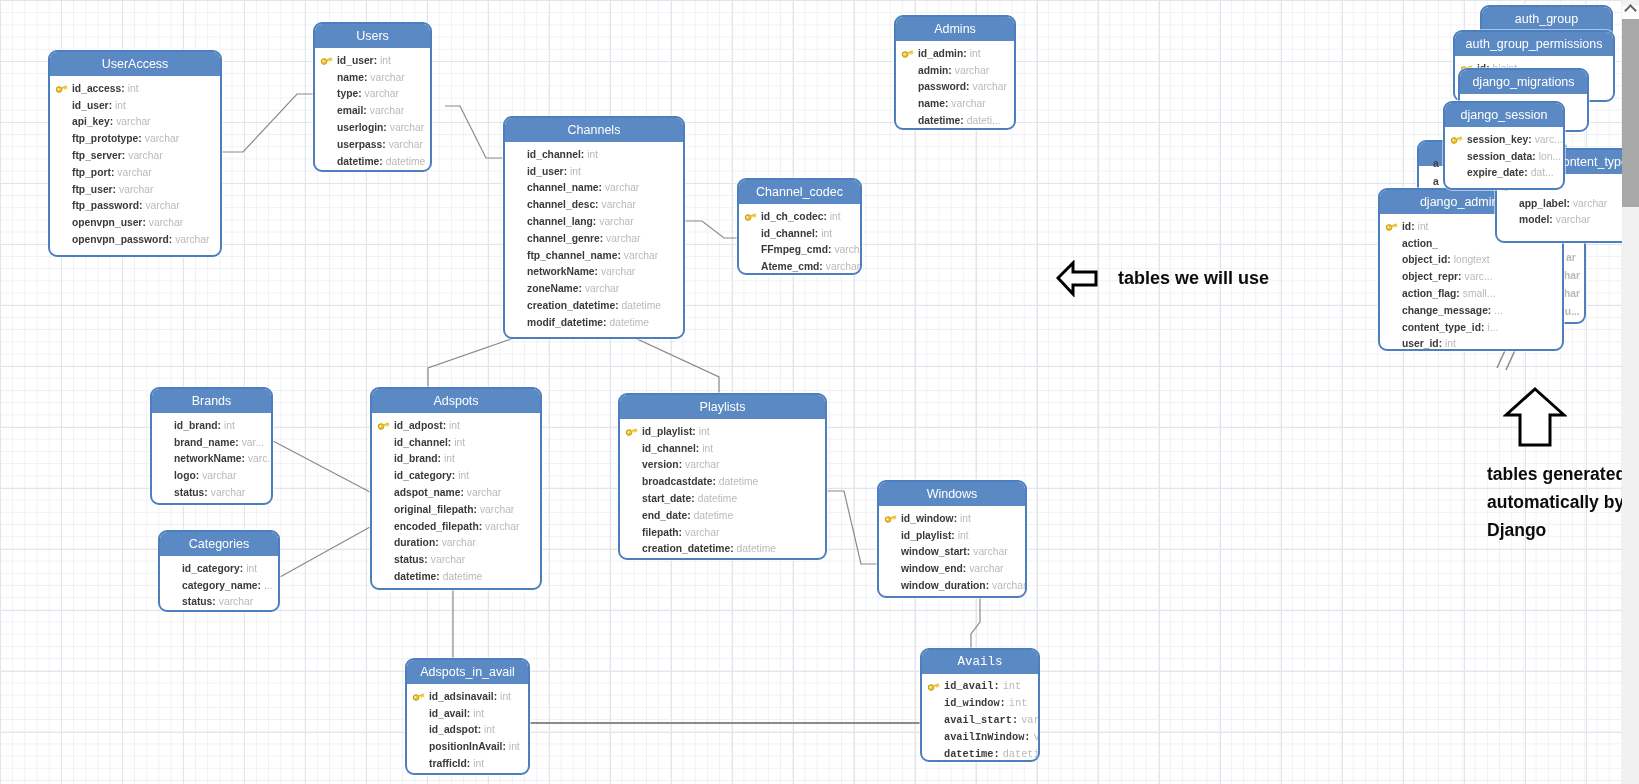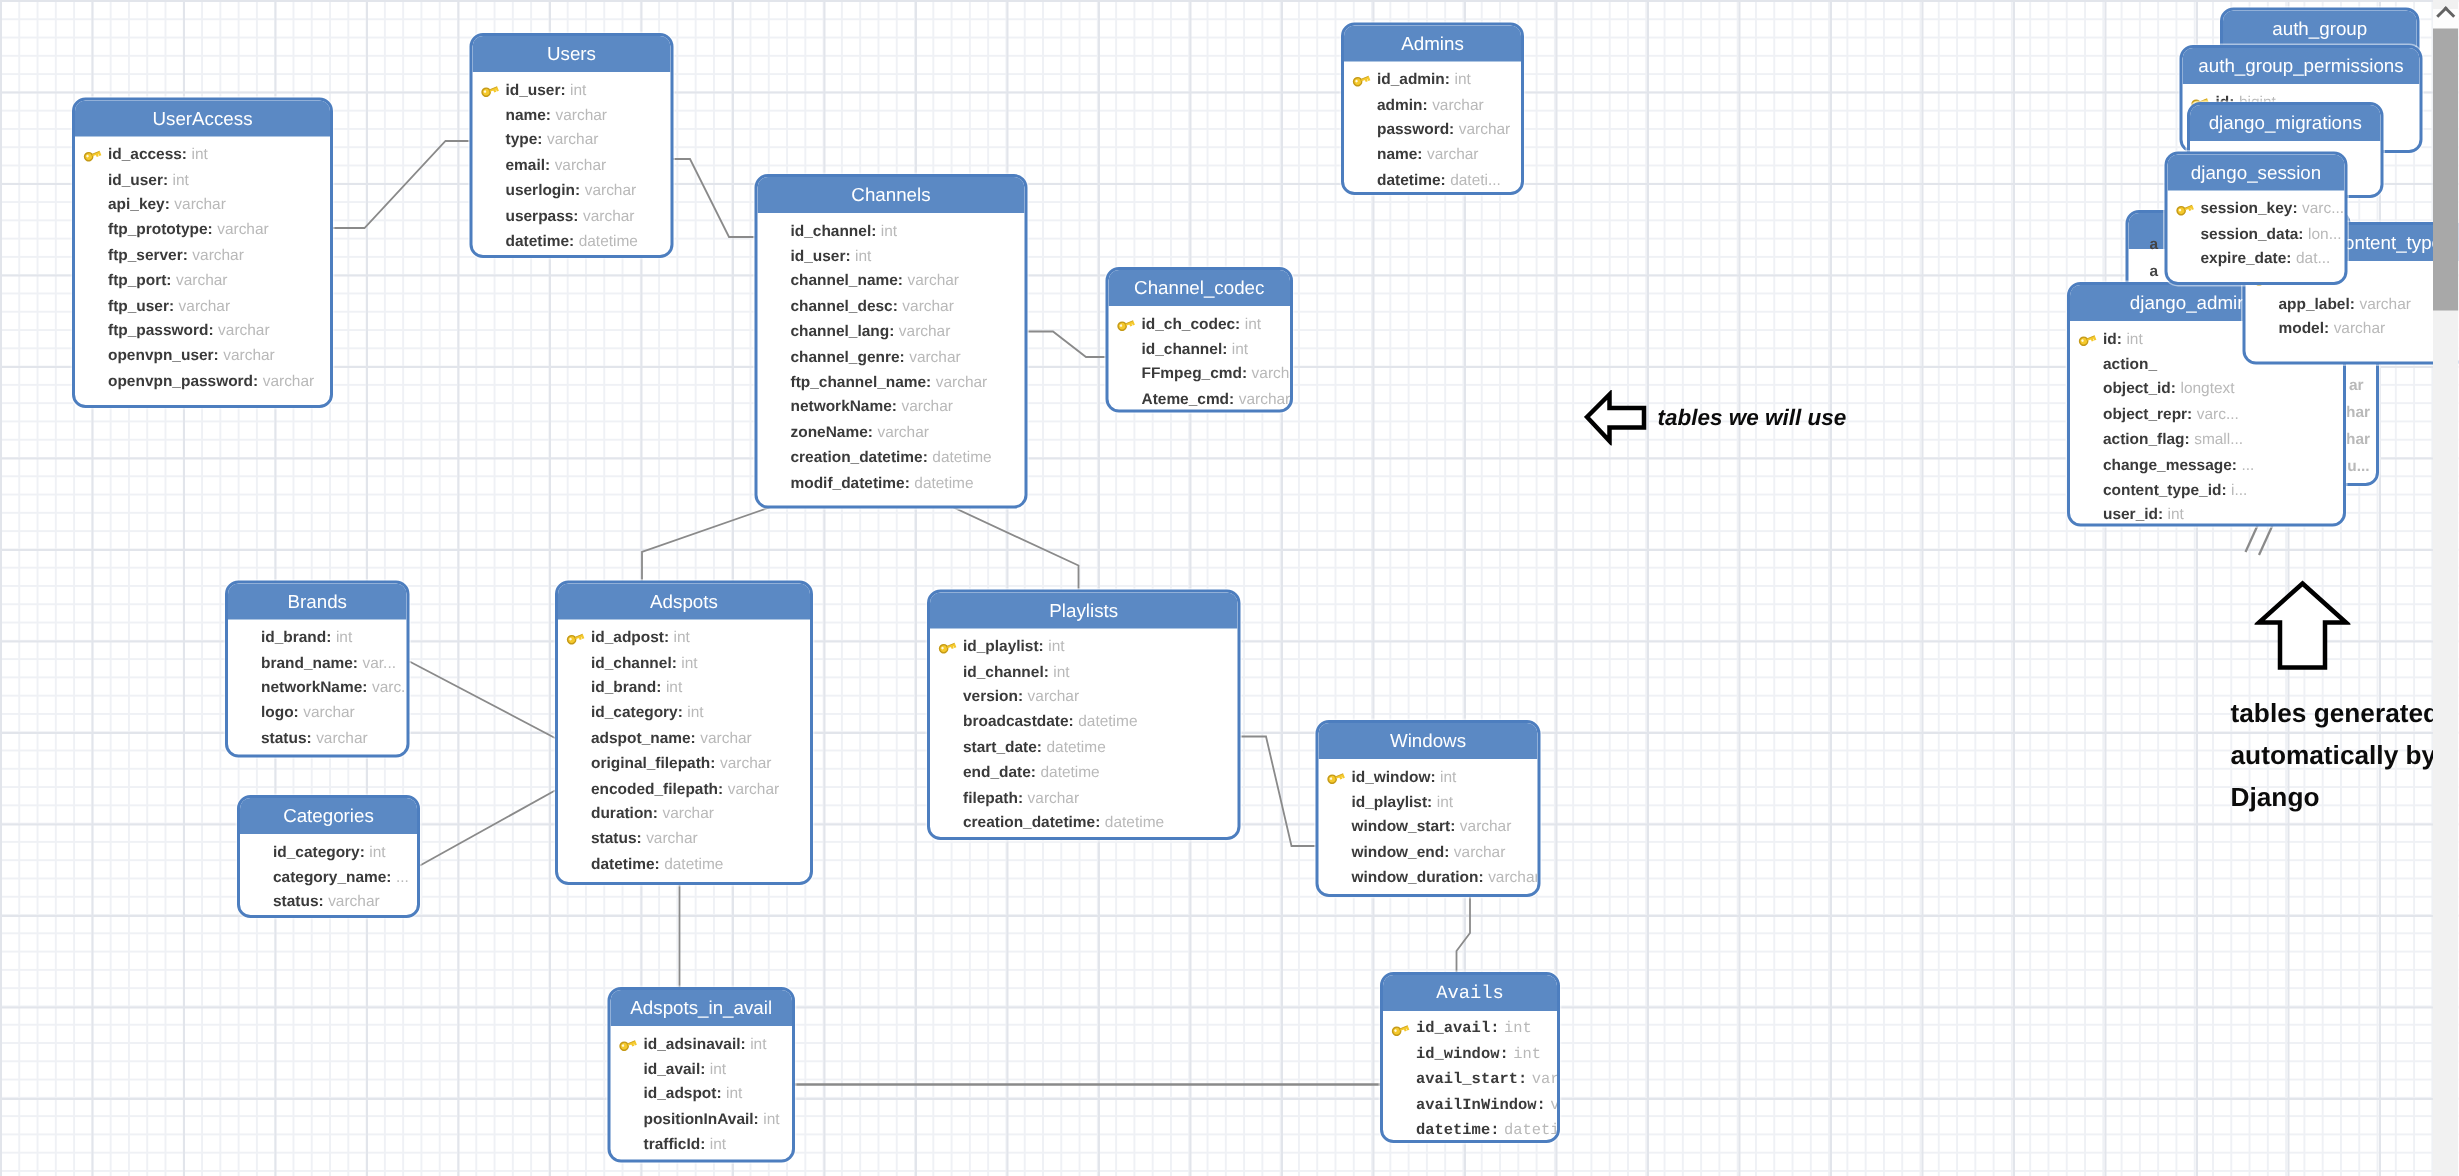--- a/index.html
+++ b/index.html
@@ -26,21 +26,21 @@
   .tbl-body{padding-top:4px;}
   .trow{display:flex;align-items:center;height:16.8px;padding-left:5px;
         font-size:10.3px;white-space:nowrap;}
   .kg{flex:0 0 17px;width:17px;display:flex;align-items:center;}
   .fname{font-weight:700;color:#3a3a3a;}
   .ftype{color:#b9b9b9;margin-left:3px;}
   .frag{position:absolute;font-size:10.3px;font-weight:700;}
   .frag.g{color:#b9b9b9;}
   .frag.d{color:#444;}
   .ann{position:absolute;z-index:30;display:flex;align-items:center;color:#0b0b0b;}
-  .ann-label{font-size:15px;font-weight:700;margin-left:7px;font-style:italic;}
+  .ann-label{font-size:18px;font-weight:700;margin-left:20px;}
   .ann-block{position:absolute;z-index:30;color:#0b0b0b;}
   .ann-block .ann-lines{margin-top:8px;font-size:17.5px;font-weight:700;line-height:28px;}
   .arrow-shape{fill:#ffffff;stroke:#000;stroke-width:3;stroke-linejoin:miter;}
   #scrollbar{position:absolute;right:0;top:0;width:17px;height:784px;background:#f1f1f1;z-index:100;}
   #scroll-up{width:17px;height:17px;background:#fdfdfd;}
   .caret{width:7px;height:7px;border-left:2px solid #636363;border-top:2px solid #636363;
          transform:rotate(45deg);margin:6px 0 0 4px;}
   #scroll-thumb{position:absolute;left:0;top:19px;width:17px;height:188px;background:#a8a8a8;}
 </style>
 </head>
@@ -58,21 +58,21 @@
       <path d="M 280,577 L 370,527" fill="none" stroke="#8a8a8a" stroke-width="1.2"></path>
       <path d="M 827,491 L 844,491 L 861,564 L 877,564" fill="none" stroke="#8a8a8a" stroke-width="1.2"></path>
       <path d="M 980,598 L 980,622 L 971,634 L 971,648" fill="none" stroke="#8a8a8a" stroke-width="1.2"></path>
       <path d="M 530,723 L 920,723" fill="none" stroke="#8a8a8a" stroke-width="1.8"></path>
       <path d="M 453,590 L 453,658" fill="none" stroke="#8a8a8a" stroke-width="1.2"></path>
       <path d="M 1497,368 L 1507,346" fill="none" stroke="#8a8a8a" stroke-width="1.5"></path>
       <path d="M 1506,370 L 1516,348" fill="none" stroke="#8a8a8a" stroke-width="1.5"></path>
     </svg>
 
   <div id="tables">
-      <div class="tbl" style="left: 48px; top: 50px; width: 174px; height: 207px; z-index: 20; margin-top: 15px;">
+      <div class="tbl" style="left: 48px; top: 50px; width: 174px; height: 207px; z-index: 20;">
         <div class="tbl-header">UserAccess</div>
         <div class="tbl-body">
           <div class="trow">
             <span class="kg">
               <svg width="13" height="13" viewBox="0 0 14 14">
                 <g transform="rotate(-22 7 7)">
                   <circle cx="4.2" cy="7" r="2.9" fill="#f5c92c" stroke="#c59a18" stroke-width="1.1"></circle>
                   <circle cx="3.6" cy="6.3" r="0.9" fill="#fff8dc"></circle>
                   <path d="M7 7 H13 M10.3 7 v2.4 M12.3 7 v2.4" stroke="#f5c92c" stroke-width="1.6" fill="none"></path>
                   <path d="M7 6.3 H13" stroke="#c59a18" stroke-width="0.5" fill="none"></path>
@@ -122,21 +122,21 @@
             <span class="fname">openvpn_user:</span>
             <span class="ftype">varchar</span>
           </div>
           <div class="trow">
             <span class="kg"></span>
             <span class="fname">openvpn_password:</span>
             <span class="ftype">varchar</span>
           </div>
         </div>
       </div>
-      <div class="tbl" style="left: 313px; top: 22px; width: 136px; height: 150px; z-index: 20;">
+      <div class="tbl" style="left: 313px; top: 22px; width: 119px; height: 150px; z-index: 20;">
         <div class="tbl-header">Users</div>
         <div class="tbl-body">
           <div class="trow">
             <span class="kg">
               <svg width="13" height="13" viewBox="0 0 14 14">
                 <g transform="rotate(-22 7 7)">
                   <circle cx="4.2" cy="7" r="2.9" fill="#f5c92c" stroke="#c59a18" stroke-width="1.1"></circle>
                   <circle cx="3.6" cy="6.3" r="0.9" fill="#fff8dc"></circle>
                   <path d="M7 7 H13 M10.3 7 v2.4 M12.3 7 v2.4" stroke="#f5c92c" stroke-width="1.6" fill="none"></path>
                   <path d="M7 6.3 H13" stroke="#c59a18" stroke-width="0.5" fill="none"></path>

